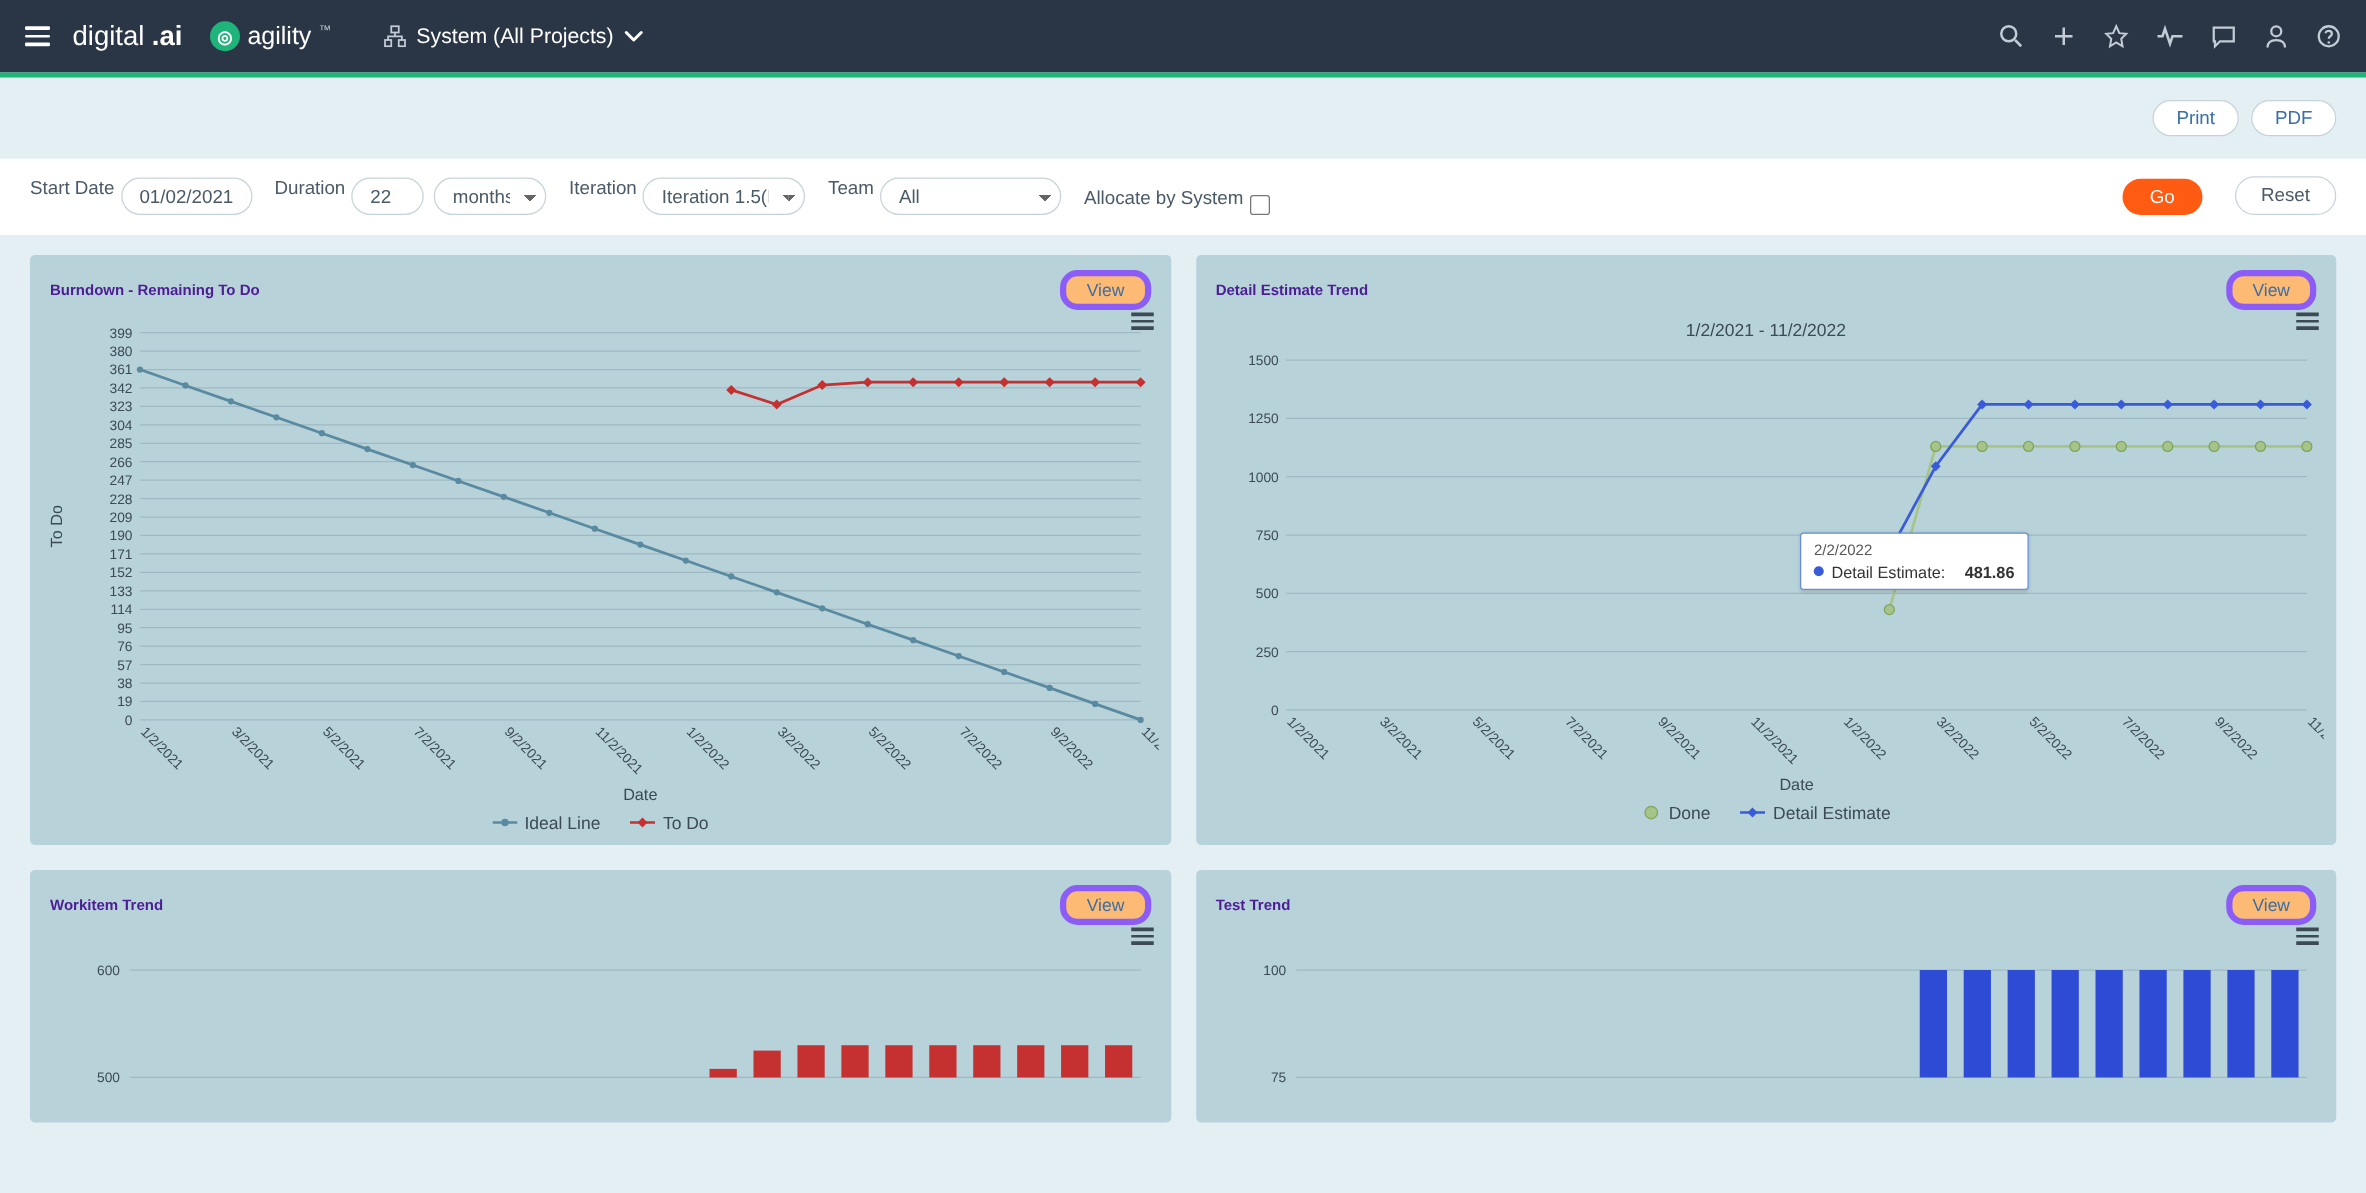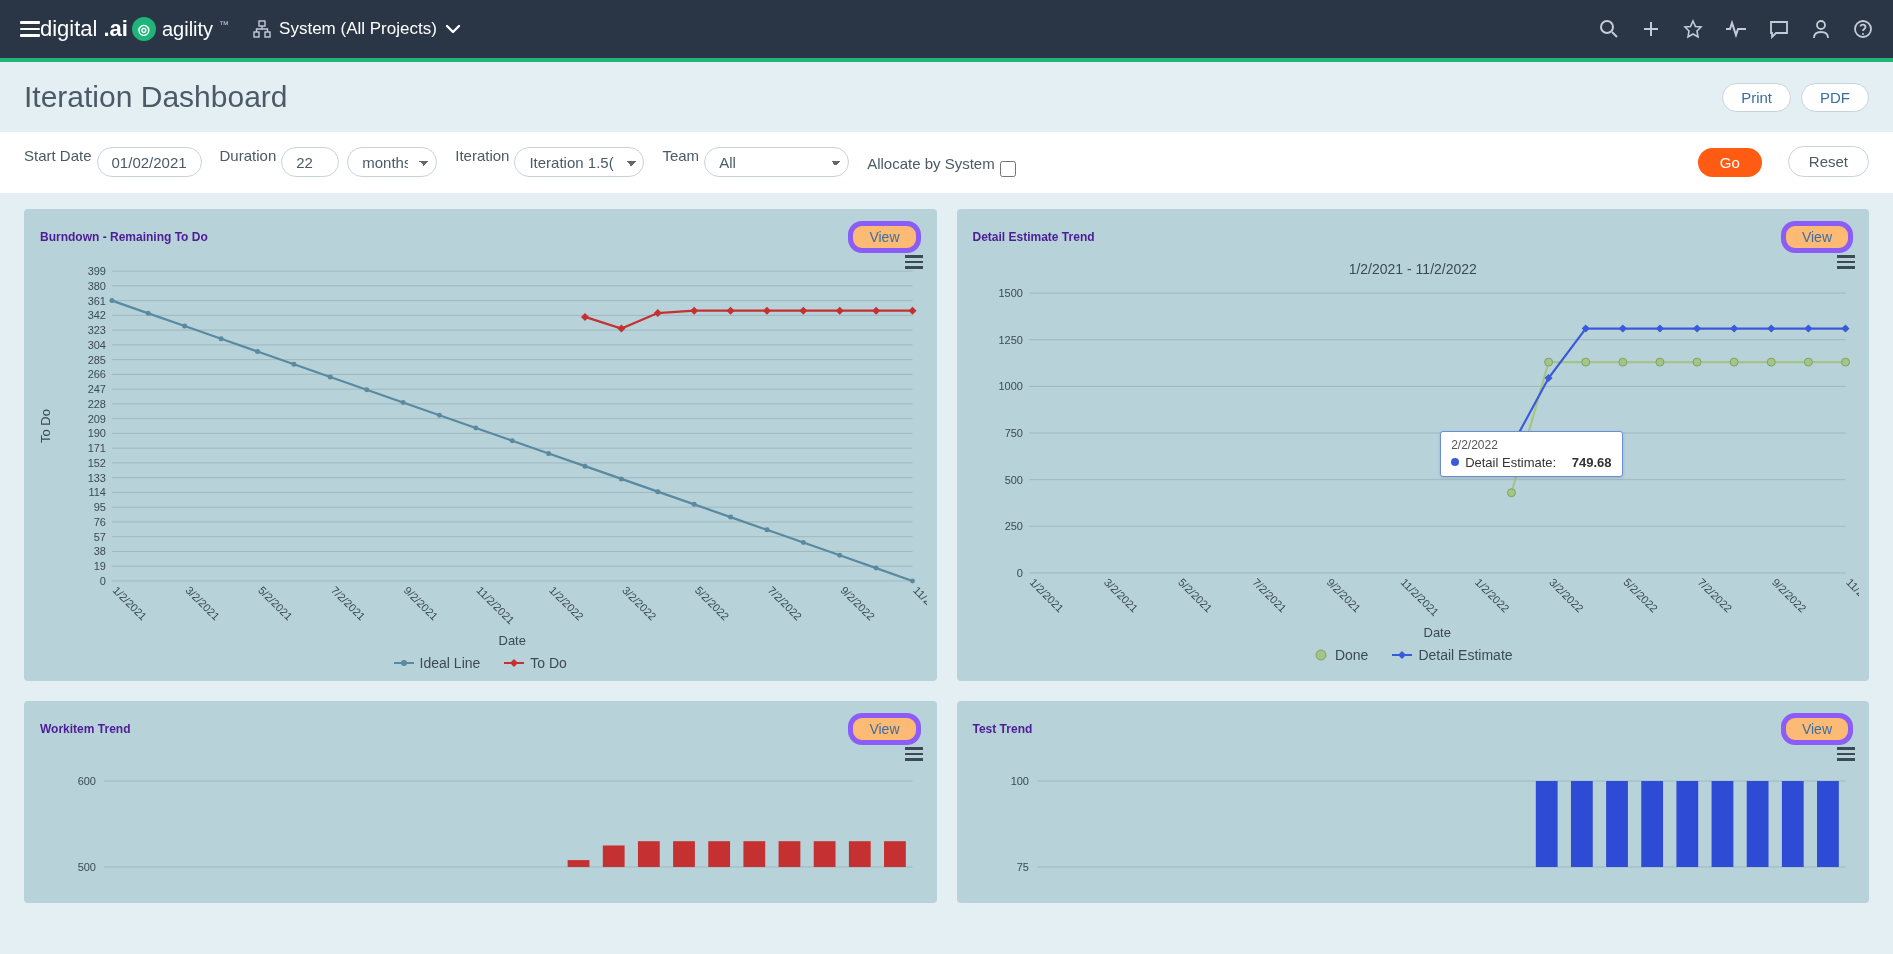--- a/index.html
+++ b/index.html
@@ -1,18 +1,18 @@
 <!DOCTYPE html>
 <html><head>
 <meta charset="utf-8">
 <style>
 *{box-sizing:border-box;margin:0;padding:0;font-family:"Segoe UI",Arial,sans-serif}
 body{background:#e4eff4;color:#333;overflow-x:hidden}
 .topbar{background:#2a3646;height:58px;display:flex;align-items:center;padding:0 20px;color:#fff}
-.topbar-left{display:flex;align-items:center;}
+.topbar-left{display:flex;align-items:center;gap:18px}
 .hamburger{cursor:pointer;display:flex;flex-direction:column;gap:4px}
 .hamburger span{width:20px;height:2.5px;background:#fff;border-radius:1px}
 .brand{display:flex;align-items:center;gap:6px;font-size:22px;font-weight:400}
 .brand .dot{font-weight:700}
 .agility-badge{display:flex;align-items:center;gap:6px;margin-left:4px}
 .agility-circle{width:24px;height:24px;border-radius:50%;background:#1fb47a;display:flex;align-items:center;justify-content:center;color:#fff;font-weight:700;font-size:14px}
 .agility-text{font-size:20px;font-weight:400;color:#fff}
 .project-sel{display:flex;align-items:center;gap:8px;margin-left:24px;cursor:pointer}
 .hier-icon{color:#c3ccd6;font-size:16px}
 .project-sel-text{font-size:17px}
@@ -134,21 +134,20 @@
           <circle cx="10" cy="10" r="8" fill="none" stroke="#c3ccd6" stroke-width="1.8"></circle>
           <path d="M7.5 7.5 C7.5 5 12.5 5 12.5 8 C12.5 10 10 10 10 12" fill="none" stroke="#c3ccd6" stroke-width="1.8"></path>
           <circle cx="10" cy="15" r="1" fill="#c3ccd6"></circle>
         </svg>
       </span>
   </div>
 </div>
 <div class="green-strip"></div>
 
 <div class="page-head">
-  <h1 class="page-title">Iteration Dashboard</h1>
   <div class="head-actions">
     <button class="link-btn">Print</button>
     <button class="link-btn">PDF</button>
   </div>
 </div>
 
 <div class="filter-bar">
   <div class="fcol">
     <span class="flabel">Start Date</span>
     <input class="pill-input" value="01/02/2021" style="">
@@ -369,21 +368,21 @@
         <path d="M656.1818181818181 41.46666666666667 L660.1818181818181 45.46666666666667 L656.1818181818181 49.46666666666667 L652.1818181818181 45.46666666666667 Z" fill="#3a5bd9"></path>
         <path d="M693.3181818181818 41.46666666666667 L697.3181818181818 45.46666666666667 L693.3181818181818 49.46666666666667 L689.3181818181818 45.46666666666667 Z" fill="#3a5bd9"></path>
         <path d="M730.4545454545454 41.46666666666667 L734.4545454545454 45.46666666666667 L730.4545454545454 49.46666666666667 L726.4545454545454 45.46666666666667 Z" fill="#3a5bd9"></path>
         <path d="M767.590909090909 41.46666666666667 L771.590909090909 45.46666666666667 L767.590909090909 49.46666666666667 L763.590909090909 45.46666666666667 Z" fill="#3a5bd9"></path>
         <path d="M804.7272727272726 41.46666666666667 L808.7272727272726 45.46666666666667 L804.7272727272726 49.46666666666667 L800.7272727272726 45.46666666666667 Z" fill="#3a5bd9"></path>
         <path d="M841.8636363636363 41.46666666666667 L845.8636363636363 45.46666666666667 L841.8636363636363 49.46666666666667 L837.8636363636363 45.46666666666667 Z" fill="#3a5bd9"></path>
         <path d="M878.9999999999999 41.46666666666667 L882.9999999999999 45.46666666666667 L878.9999999999999 49.46666666666667 L874.9999999999999 45.46666666666667 Z" fill="#3a5bd9"></path>
       </svg>
     <div class="tooltip-box" id="detail-tooltip" style="left:53%;top:47%">
       <div class="tt-date">2/2/2022</div>
-      <div class="tt-row"><span class="tt-dot"></span><span>Detail Estimate:</span>&nbsp;<b>749.68</b></div>
+      <div class="tt-row"><span class="tt-dot"></span><span>Detail Estimate:</span>&nbsp;<b>481.86</b></div>
     </div>
     <div class="legend-row">
       <div class="legend-item">
           <svg width="16" height="12">
             <circle cx="8" cy="6" r="5" fill="#a6c48a" stroke="#7aa55a"></circle>
           </svg>
           <span>Done</span>
         </div>
       <div class="legend-item">
           <svg width="20" height="12">

